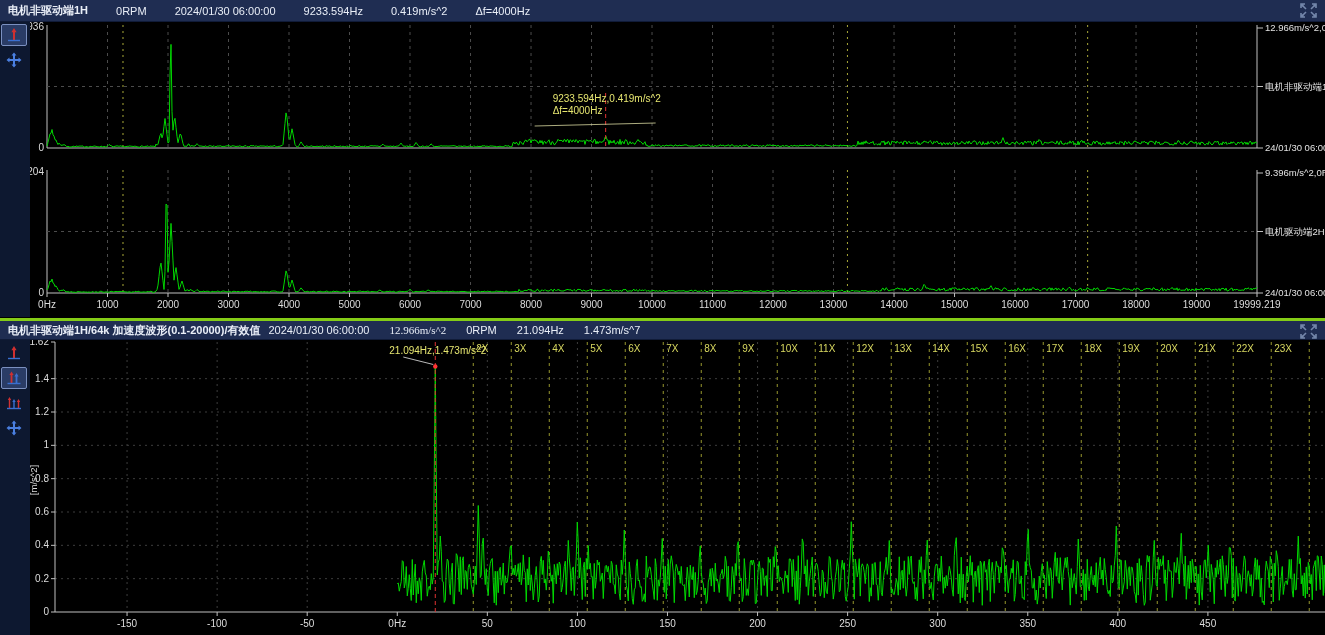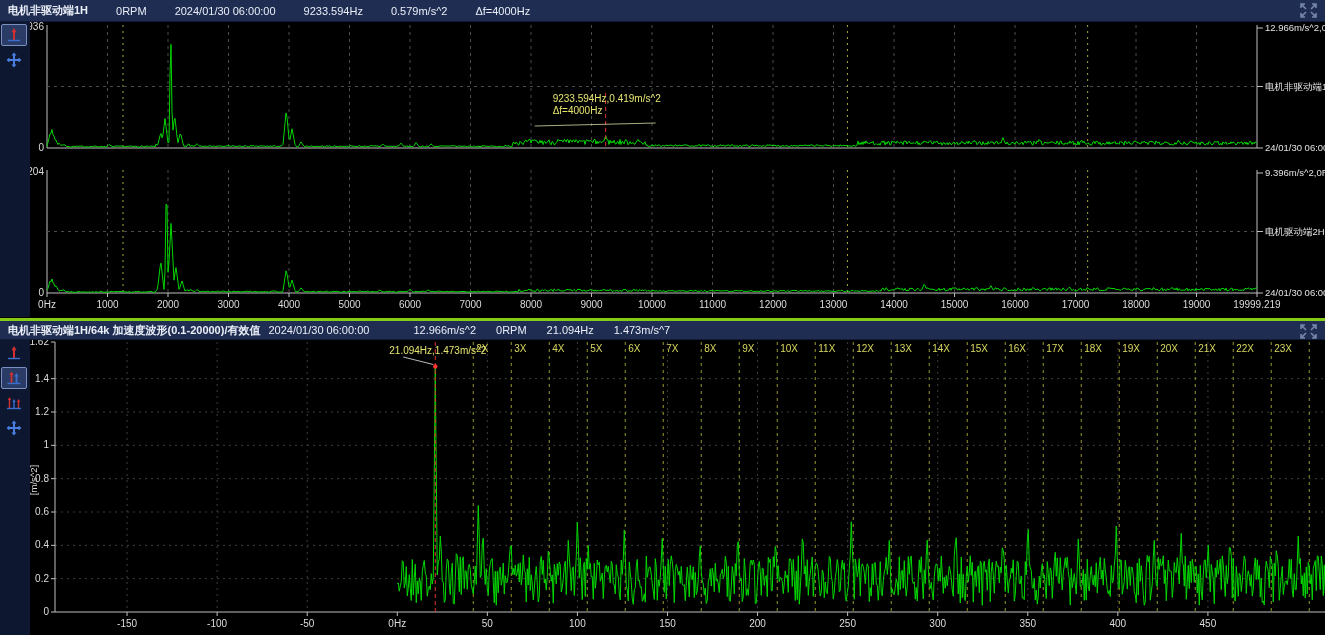--- a/index.html
+++ b/index.html
@@ -27,21 +27,21 @@
 <body>
 
 <div class="screen">
 
   <section class="panel panel-top">
     <div class="phead">
       <span class="title">电机非驱动端1H</span>
       <span>0RPM</span>
       <span>2024/01/30 06:00:00</span>
       <span>9233.594Hz</span>
-      <span>0.579m/s^2</span>
+      <span>0.419m/s^2</span>
       <span>Δf=4000Hz</span>
       <span class="expand">
         <svg width="17" height="15" viewBox="0 0 17 15">
           <g stroke="#7487ab" stroke-width="1.6" fill="#7487ab">
             <path d="M1 5 L1 1 L5 1 M6 6 L2 2" fill="none"></path>
               <path d="M1 1 L4.2 1.8 L1.8 4.2 Z" stroke="none"></path>
             <path d="M12 1 L16 1 L16 5 M11 6 L15 2" fill="none"></path>
               <path d="M16 1 L15.2 4.2 L12.8 1.8 Z" stroke="none"></path>
             <path d="M16 10 L16 14 L12 14 M11 9 L15 13" fill="none"></path>
               <path d="M16 14 L12.8 13.2 L15.2 10.8 Z" stroke="none"></path>
@@ -184,21 +184,21 @@
           <line x1="1227" y1="271" x2="1227" y2="275" stroke="#c0c0c0"></line>
           <text x="1227" y="286" fill="#dddddd" font-size="10" text-anchor="middle">19999.219</text>
         </svg>
     </div>
   </section>
 
   <section class="panel panel-bottom">
     <div class="phead">
       <span class="title" style="margin-right:-12px;">电机非驱动端1H/64k 加速度波形(0.1-20000)/有效值</span>
       <span>2024/01/30 06:00:00</span>
-      <span style="margin-left:24px;">12.966m/s^2</span>
+      <span style="font-family:Liberation Serif, serif;">12.966m/s^2</span>
       <span>0RPM</span>
       <span>21.094Hz</span>
       <span>1.473m/s^7</span>
       <span class="expand">
         <svg width="17" height="15" viewBox="0 0 17 15">
           <g stroke="#7487ab" stroke-width="1.6" fill="#7487ab">
             <path d="M1 5 L1 1 L5 1 M6 6 L2 2" fill="none"></path>
               <path d="M1 1 L4.2 1.8 L1.8 4.2 Z" stroke="none"></path>
             <path d="M12 1 L16 1 L16 5 M11 6 L15 2" fill="none"></path>
               <path d="M16 1 L15.2 4.2 L12.8 1.8 Z" stroke="none"></path>

